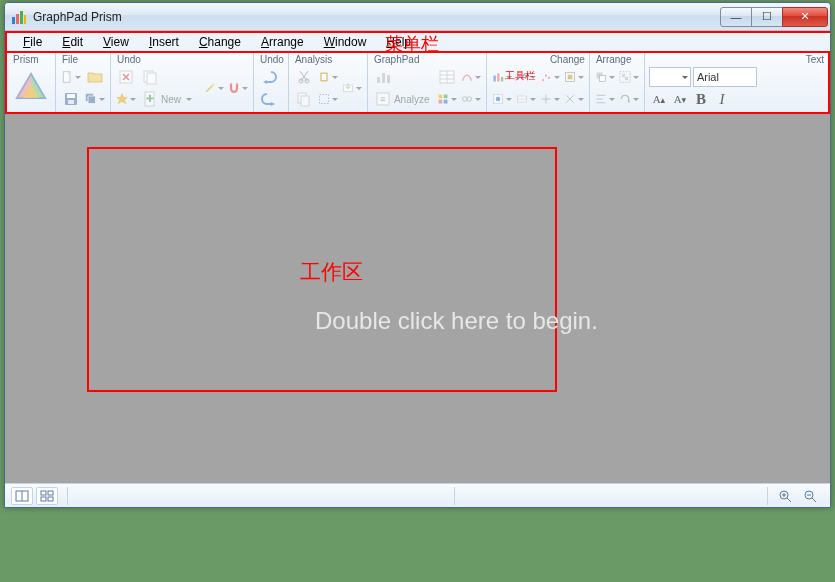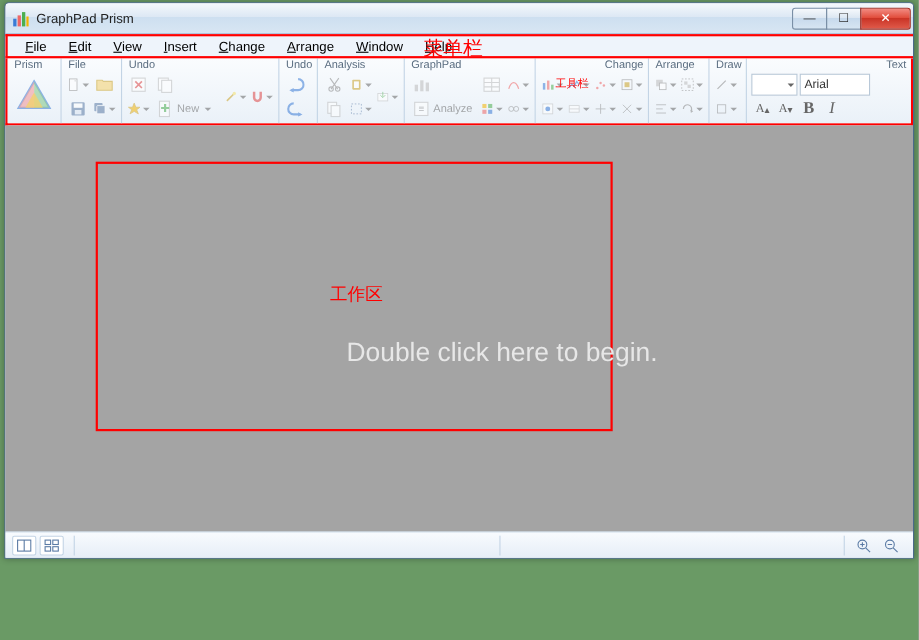--- a/index.html
+++ b/index.html
@@ -156,21 +156,21 @@
     position:relative;
     overflow:hidden;
   }
   .work-rect {
     position:absolute; left:82px; top:33px;
     width: 470px; height:245px;
     border:2px solid #f00;
   }
   .anno-work {
     position:absolute; left:295px; top:144px;
-    color:#f00; font-size:16px; font-family:"SimSun","Microsoft YaHei",sans-serif;
+    color:#f00; font-size:21px; font-family:"SimSun","Microsoft YaHei",sans-serif;
   }
   .begin-text {
     position:absolute; left:310px; top:193px;
     color:#e7e7e7; font-size:24px; font-family: "Segoe UI", sans-serif;
     cursor: pointer;
   }
 
   
   .statusbar {
     height: 24px;
@@ -529,37 +529,20 @@
                 <div class="tbtn dd-tri">
                   <svg viewBox="0 0 16 16">
                     <path d="M3 8a5 5 0 119 3" fill="none" stroke="#888" stroke-width="1.5"></path>
                     <polygon points="12,9 15,11 12,13" fill="#888"></polygon>
                   </svg>
                 </div>
               </div>
         </div>
       </div>
 
-      <div class="group">
-        <div class="group-title">Draw</div>
-        <div class="group-body">
-          <div class="col2">
-                <div class="tbtn dd-tri">
-                  <svg viewBox="0 0 16 16">
-                    <line x1="3" y1="13" x2="13" y2="3" stroke="#888" stroke-width="1.5"></line>
-                  </svg>
-                </div>
-                <div class="tbtn dd-tri">
-                  <svg viewBox="0 0 16 16">
-                    <rect x="3" y="3" width="10" height="10" fill="none" stroke="#888"></rect>
-                  </svg>
-                </div>
-              </div>
-        </div>
-      </div>
 
 
       <div class="group" style="flex:1;border-right:none">
         <div class="group-title right">Text</div>
         <div class="group-body">
           <div class="col2">
             <div style="display:flex;gap:2px;">
               <div class="font-box dd-tri"></div>
               <div class="font-name">Arial</div>
             </div>

